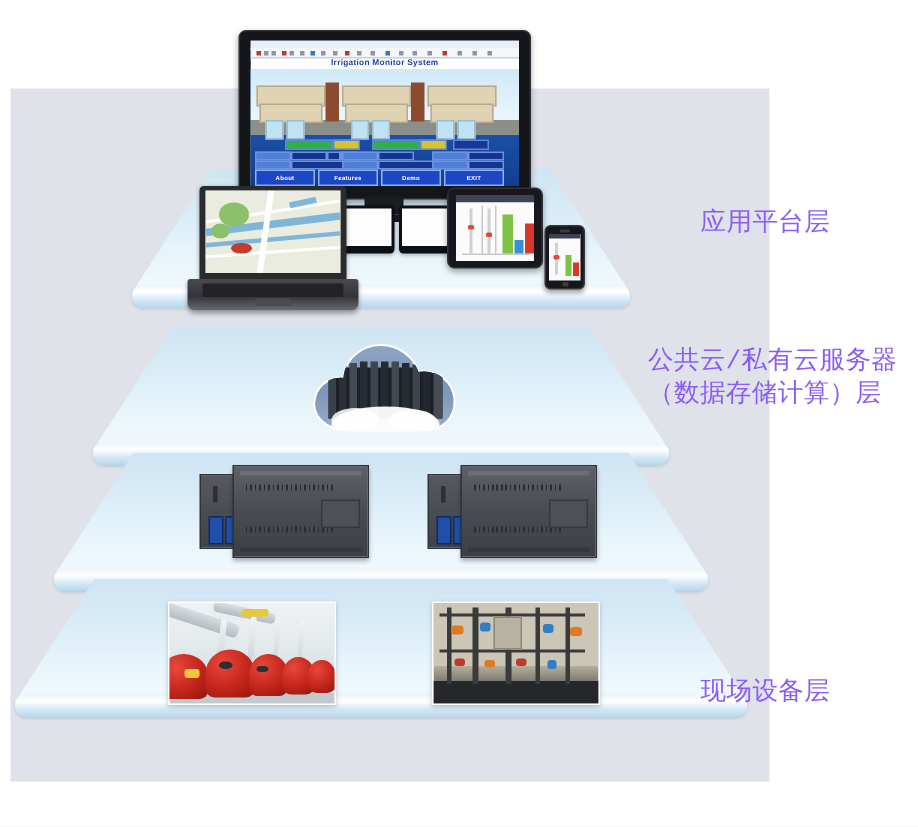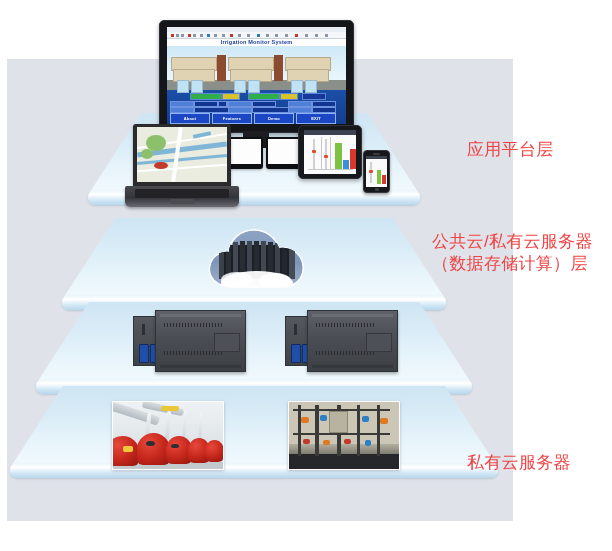--- a/index.html
+++ b/index.html
@@ -11,22 +11,22 @@
 
   
   .shelf{position:absolute;}
   .shelf .slab{
     position:absolute;left:0;top:0;width:100%;height:100%;
     background:linear-gradient(180deg,#cfe5f3 0%,#d9ecf7 35%,#e9f5fb 72%,#f2fafd 100%);
   }
 
   
   .lbl{
-    position:absolute;color:#ef4444;font-size:17px;line-height:22px;
-    letter-spacing:.3px;white-space:pre;
+    position:absolute;color:#8b5cf6;font-size:17px;line-height:22px;
+    letter-spacing:.3px;white-space:pre;font-family:Liberation Mono, monospace;
   }
 
   
   .mon-bezel{
     position:absolute;background:#15161a;border-radius:5px;
     box-shadow:0 2px 4px rgba(0,0,0,.35);
     border:1px solid #2b2e36;
   }
   .mon-screen{position:absolute;overflow:hidden;background:#0b3a78;}
   .mon-neck{position:absolute;background:#1b1d22;}
@@ -425,15 +425,15 @@
       <div class="vvalve" style="left:66%;top:21%;width:7%;height:9%;background:#2f7fc4;"></div>
       <div class="vvalve" style="left:83%;top:24%;width:7%;height:9%;background:#e07a22;"></div>
       <div class="vvalve" style="left:13%;top:55%;width:6%;height:8%;background:#c0392b;"></div>
       <div class="vvalve" style="left:31%;top:56%;width:6%;height:8%;background:#e07a22;"></div>
       <div class="vvalve" style="left:50%;top:55%;width:6%;height:8%;background:#c0392b;"></div>
       <div class="vvalve" style="left:69%;top:57%;width:6%;height:8%;background:#2f7fc4;"></div>
       <div style="position:absolute;left:36%;top:14%;width:16%;height:30%;background:#b8b2a0;border:1px solid #8e8877;"></div>
     </div>
   </div>
 
-  <div class="lbl" style="left:467px;top:452px;">私有云服务器</div>
+  <div class="lbl" style="left:467px;top:452px;">现场设备层</div>
 
 </div>
 
 </body></html>

